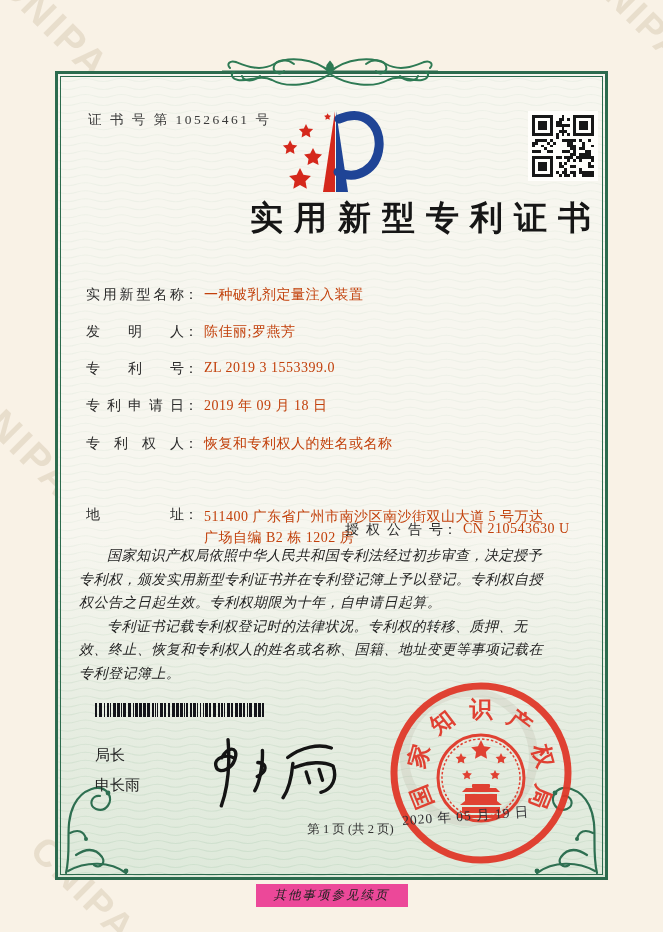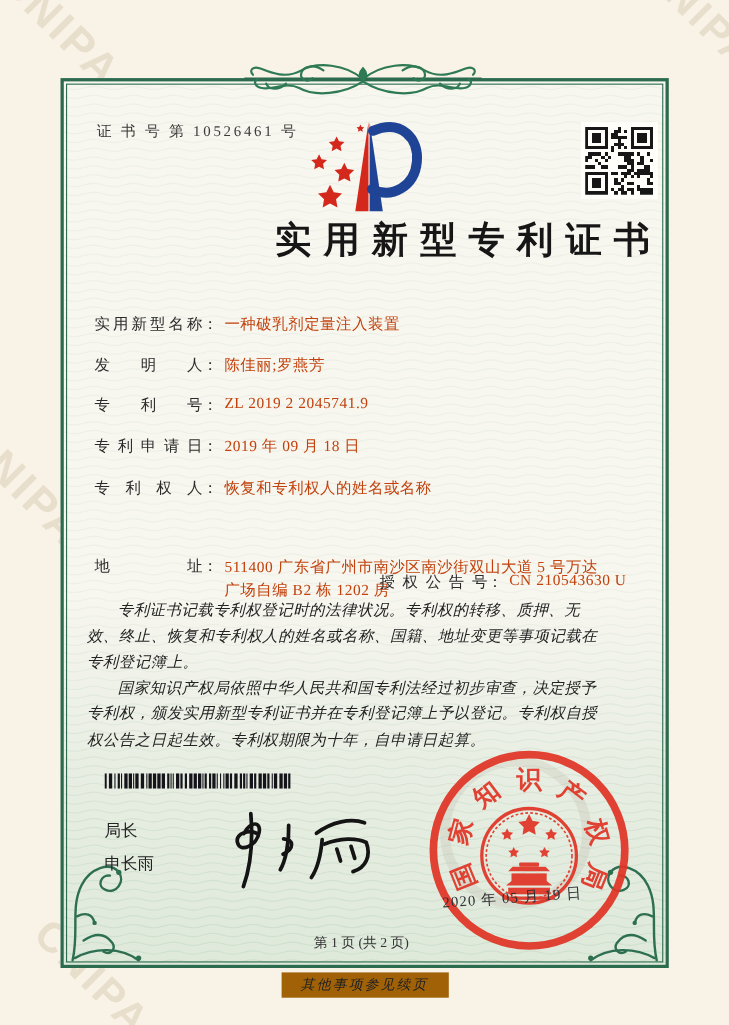--- a/index.html
+++ b/index.html
@@ -32,23 +32,23 @@
   .dual-b{position:absolute;left:259px;top:4px;}
   #paras{left:79px;top:544px;width:472px;font-size:14px;line-height:23.5px;font-style:italic;color:#222;z-index:5;}
   #paras p{margin:0;text-indent:2em;letter-spacing:0.5px;}
   #barcode{left:95px;top:703px;}
   #sig-title{left:95px;top:746px;font-size:15px;font-family:"Liberation Sans","DejaVu Sans",sans-serif;color:#222;}
   #sig-name{left:95px;top:776px;font-size:15px;font-family:"Liberation Sans","DejaVu Sans",sans-serif;color:#222;}
   #signature{left:196px;top:722px;}
   #emboss{left:400px;top:688px;width:120px;height:120px;border-radius:50%;border:9px solid rgba(170,160,145,0.18);z-index:4;}
   #seal{left:386px;top:678px;z-index:6;opacity:0.93;}
   #seal-date{left:402px;top:806px;width:170px;font-size:13.5px;color:#2f2f33;transform:rotate(-4deg);z-index:7;letter-spacing:1px;}
-  #page-num{left:55px;top:849px;width:547px;text-align:center;font-size:12.5px;color:#333;z-index:5;}
+  #page-num{left:55px;top:821px;width:547px;text-align:center;font-size:12.5px;color:#333;z-index:5;padding-left:22px;}
   #cont-note{left:0;top:884px;width:663px;text-align:center;z-index:5;}
-  #cont-note span{display:inline-block;background:#a16207;padding:3px 18px;font-size:12.5px;font-style:italic;color:#222;letter-spacing:2px;}
+  #cont-note span{display:inline-block;background:#ec4899;padding:3px 18px;font-size:12.5px;font-style:italic;color:#222;letter-spacing:2px;}
 </style>
 </head>
 <body>
 
 <div id="page">
 
   <div class="wm" style="left:-14px;top:2px;font-size:40px;">CNIPA</div>
   <div class="wm" style="left:572px;top:-8px;font-size:37px;">CNIPA</div>
   <div class="wm" style="left:-48px;top:420px;font-size:40px;">CNIPA</div>
   <div class="wm" style="left:388px;top:268px;font-size:40px;">CNIPA</div>
@@ -442,41 +442,41 @@
   <div class="abs" id="title">实用新型专利证书</div>
 
   <div class="abs" id="fields">
     <div class="frow" style="top:0;">
       <span class="flabel">实用新型名称</span><span class="fcolon">：</span><span class="fvalue">一种破乳剂定量注入装置</span>
     </div>
     <div class="frow" style="top:37px;">
       <span class="flabel">发明人</span><span class="fcolon">：</span><span class="fvalue">陈佳丽;罗燕芳</span>
     </div>
     <div class="frow" style="top:74px;">
-      <span class="flabel">专利号</span><span class="fcolon">：</span><span class="fvalue">ZL 2019 2 2045741.9</span>
+      <span class="flabel">专利号</span><span class="fcolon">：</span><span class="fvalue">ZL 2019 3 1553399.0</span>
     </div>
     <div class="frow" style="top:111px;">
       <span class="flabel">专利申请日</span><span class="fcolon">：</span><span class="fvalue">2019 年 09 月 18 日</span>
     </div>
     <div class="frow" style="top:149px;">
       <span class="flabel">专利权人</span><span class="fcolon">：</span><span class="fvalue">恢复和专利权人的姓名或名称</span>
     </div>
     <div class="frow" style="top:197px;margin-top:23px;">
       <span class="flabel">地址</span><span class="fcolon">：</span><span class="fvalue wrap">511400 广东省广州市南沙区南沙街双山大道 5 号万达广场自编 B2 栋 1202 房</span>
     </div>
     <div class="frow" style="top:231px;">
       <span class="dual-b">
         <span class="flabel">授权公告号</span><span class="fcolon">：</span><span class="fvalue">CN 210543630 U</span>
       </span>
     </div>
   </div>
 
   <div class="abs" id="paras">
+    <p>国家知识产权局依照中华人民共和国专利法经过初步审查，决定授予专利权，颁发实用新型专利证书并在专利登记簿上予以登记。专利权自授权公告之日起生效。专利权期限为十年，自申请日起算。</p>
     <p>专利证书记载专利权登记时的法律状况。专利权的转移、质押、无效、终止、恢复和专利权人的姓名或名称、国籍、地址变更等事项记载在专利登记簿上。</p>
-    <p>国家知识产权局依照中华人民共和国专利法经过初步审查，决定授予专利权，颁发实用新型专利证书并在专利登记簿上予以登记。专利权自授权公告之日起生效。专利权期限为十年，自申请日起算。</p>
   </div>
 
   <svg class="abs" id="barcode" width="172" height="14" viewBox="0 0 172 14">
       <rect x="0" y="0" width="2" height="14" fill="#14141a"></rect>
       <rect x="4" y="0" width="3" height="14" fill="#14141a"></rect>
       <rect x="9" y="0" width="1" height="14" fill="#14141a"></rect>
       <rect x="12" y="0" width="2" height="14" fill="#14141a"></rect>
       <rect x="15" y="0" width="1" height="14" fill="#14141a"></rect>
       <rect x="18" y="0" width="3" height="14" fill="#14141a"></rect>
       <rect x="22" y="0" width="3" height="14" fill="#14141a"></rect>

